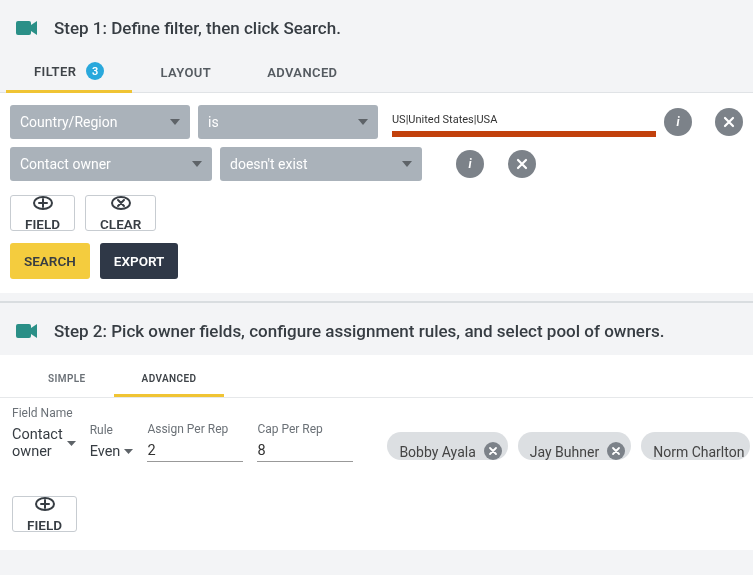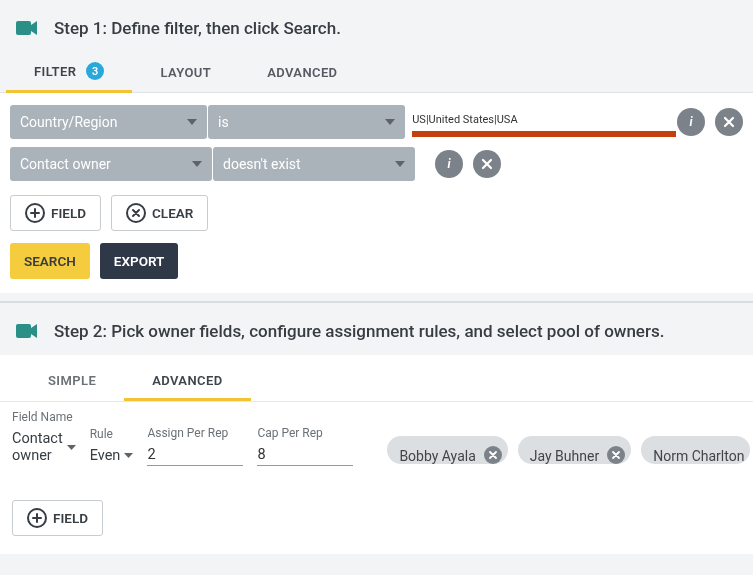--- a/index.html
+++ b/index.html
@@ -9,44 +9,44 @@
   .camera-icon { width: 22px; height: 16px; position: relative; }
   .camera-icon svg { display: block; }
   .section-title { font-size: 17px; color: #373d43; font-weight: 500; }
 
   .tabs { display: flex; background: #f3f4f6; padding: 0 6px; border-bottom: 1px solid #e0e3e6; }
   .tab { padding: 10px 28px; font-size: 13px; font-weight: 600; color: #555b61; letter-spacing: 0.4px; cursor: pointer; display: flex; align-items: center; gap: 10px; }
   .tab.active { color: #3f4449; border-bottom: 3px solid #f0c434; margin-bottom: -1px; }
   .badge { background: #29a8dc; color: #fff; border-radius: 50%; width: 18px; height: 18px; display: inline-flex; align-items: center; justify-content: center; font-size: 11px; font-weight: 600; }
 
   .filter-body { background: #fff; padding: 12px 10px 14px 10px; }
-  .filter-row { display: flex; align-items: center; gap: 1px; margin-bottom: 8px; }
+  .filter-row { display: flex; align-items: center; gap: 8px; margin-bottom: 8px; }
   .dropdown { position: relative; background: #aab2ba; color: #fff; height: 34px; border-radius: 3px; display: flex; align-items: center; padding: 0 10px; font-size: 14px; cursor: pointer; }
   .dropdown .caret { margin-left: auto; }
   .dd-field { width: 202px; }
   .dd-op { width: 202px; }
   .value-cell { flex: 0 0 auto; width: 264px; margin-left: 6px; }
   .value-input { width: 100%; height: 30px; border: none; border-bottom: 6px solid #c2410c; font-size: 11px; color: #333; background: transparent; padding: 2px 0; }
   .icon-btn { width: 28px; height: 28px; border-radius: 50%; background: #7c8289; display: inline-flex; align-items: center; justify-content: center; cursor: pointer; color: #fff; flex-shrink: 0; }
   .icon-btn svg { display:block; }
   .spacer-sm { width: 8px; }
 
   .action-row { display: flex; gap: 10px; margin-top: 14px; }
   .action-row.second { margin-top: 12px; }
   .btn { height: 36px; border-radius: 3px; display: inline-flex; align-items: center; gap: 6px; padding: 0 14px; font-size: 13.5px; font-weight: 600; cursor: pointer; border: none; }
-  .btn-outline { background: #fff; border: 1px solid #c7ccd1; color: #373d43; }
+  .btn-outline { background: #fff; border: 1px solid #c7ccd1; color: #373d43; flex-direction: column; }
   .btn-yellow { background: #f4cc3e; color: #373d43; }
   .btn-dark { background: #2f3847; color: #fff; justify-content: flex-end; }
   .circle-glyph { width: 20px; height: 20px; border: 2px solid #373d43; border-radius: 50%; display: inline-flex; align-items: center; justify-content: center; color:#373d43; }
   .circle-glyph svg { display:block; }
 
   .divider { height: 2px; background: #d9dde0; margin-top: 8px; }
 
   .step2-tabs { display: flex; background: #fff; padding: 10px 20px 0 20px; }
-  .tab2 { padding: 8px 28px 10px 28px; font-size: 13px; font-weight: 600; color: #6b7177; letter-spacing: 0.4px; cursor: pointer; }
+  .tab2 { padding: 8px 28px 10px 28px; font-size: 10px; font-weight: 600; color: #6b7177; letter-spacing: 0.4px; cursor: pointer; }
   .tab2.active { color: #3f4449; border-bottom: 3px solid #f0c434; }
 
   .assign-body { background: #fff; padding: 0 12px 18px 12px; border-top: 1px solid #e6e8ea; }
   .assign-grid { display: flex; gap: 14px; padding: 4px 0 4px 0; align-items: flex-end; }
   .col { display: flex; flex-direction: column; }
   .col-label { font-size: 12px; color: #6b7177; margin-bottom: 4px; padding-top: 4px; }
   .mini-dd { display: flex; align-items: center; gap: 4px; color: #373d43; font-size: 14.5px; cursor: pointer; padding: 2px 0; }
   .under-input { border: none; border-bottom: 1px solid #999; font-size: 14.5px; padding: 2px 0; background: transparent; color: #333; }
   .col-fn { width: 126px; }
   .col-rule { width: 60px; }

